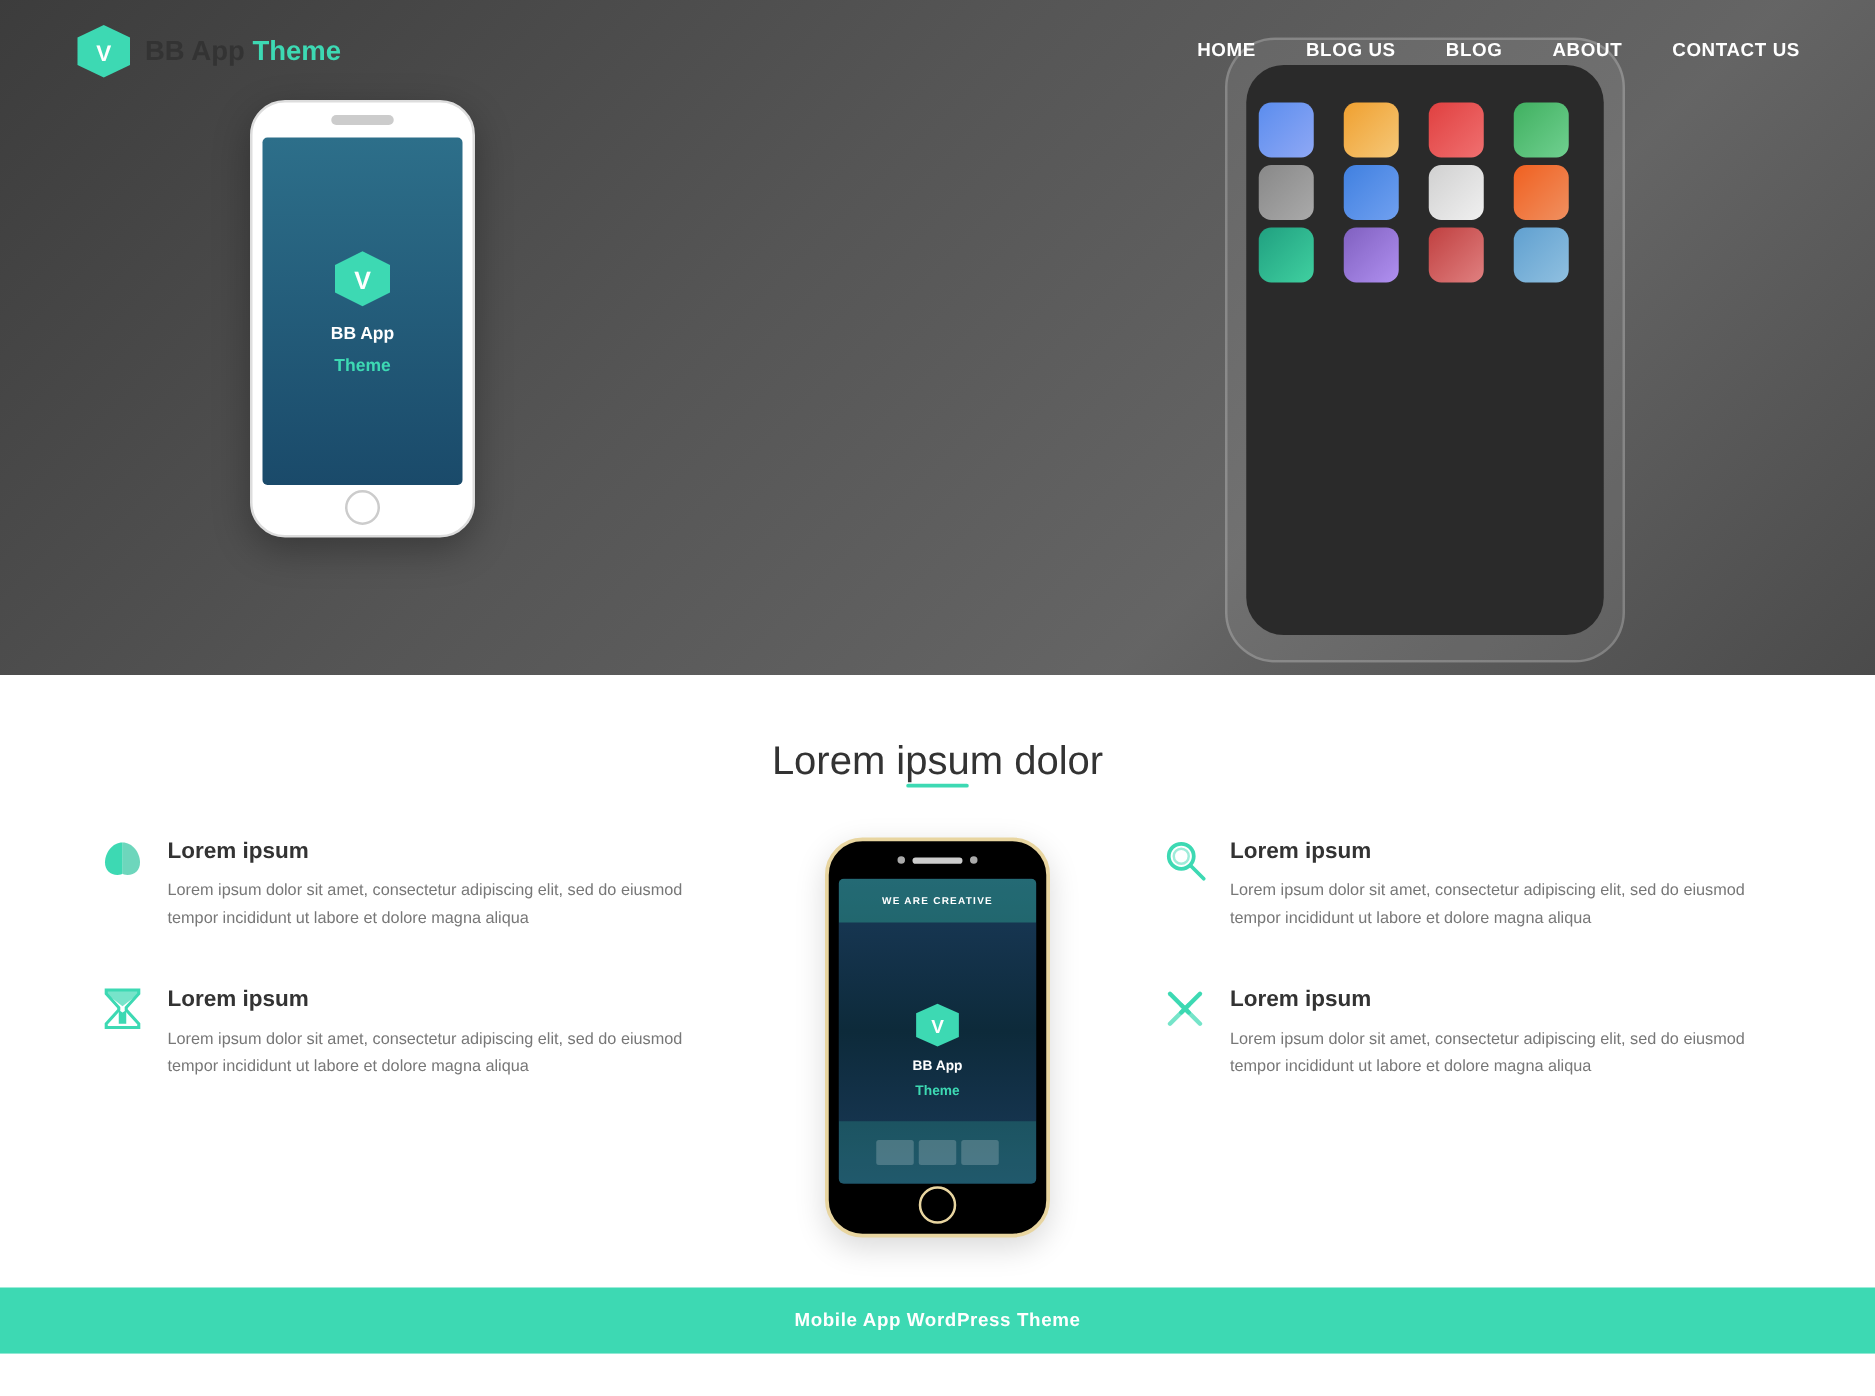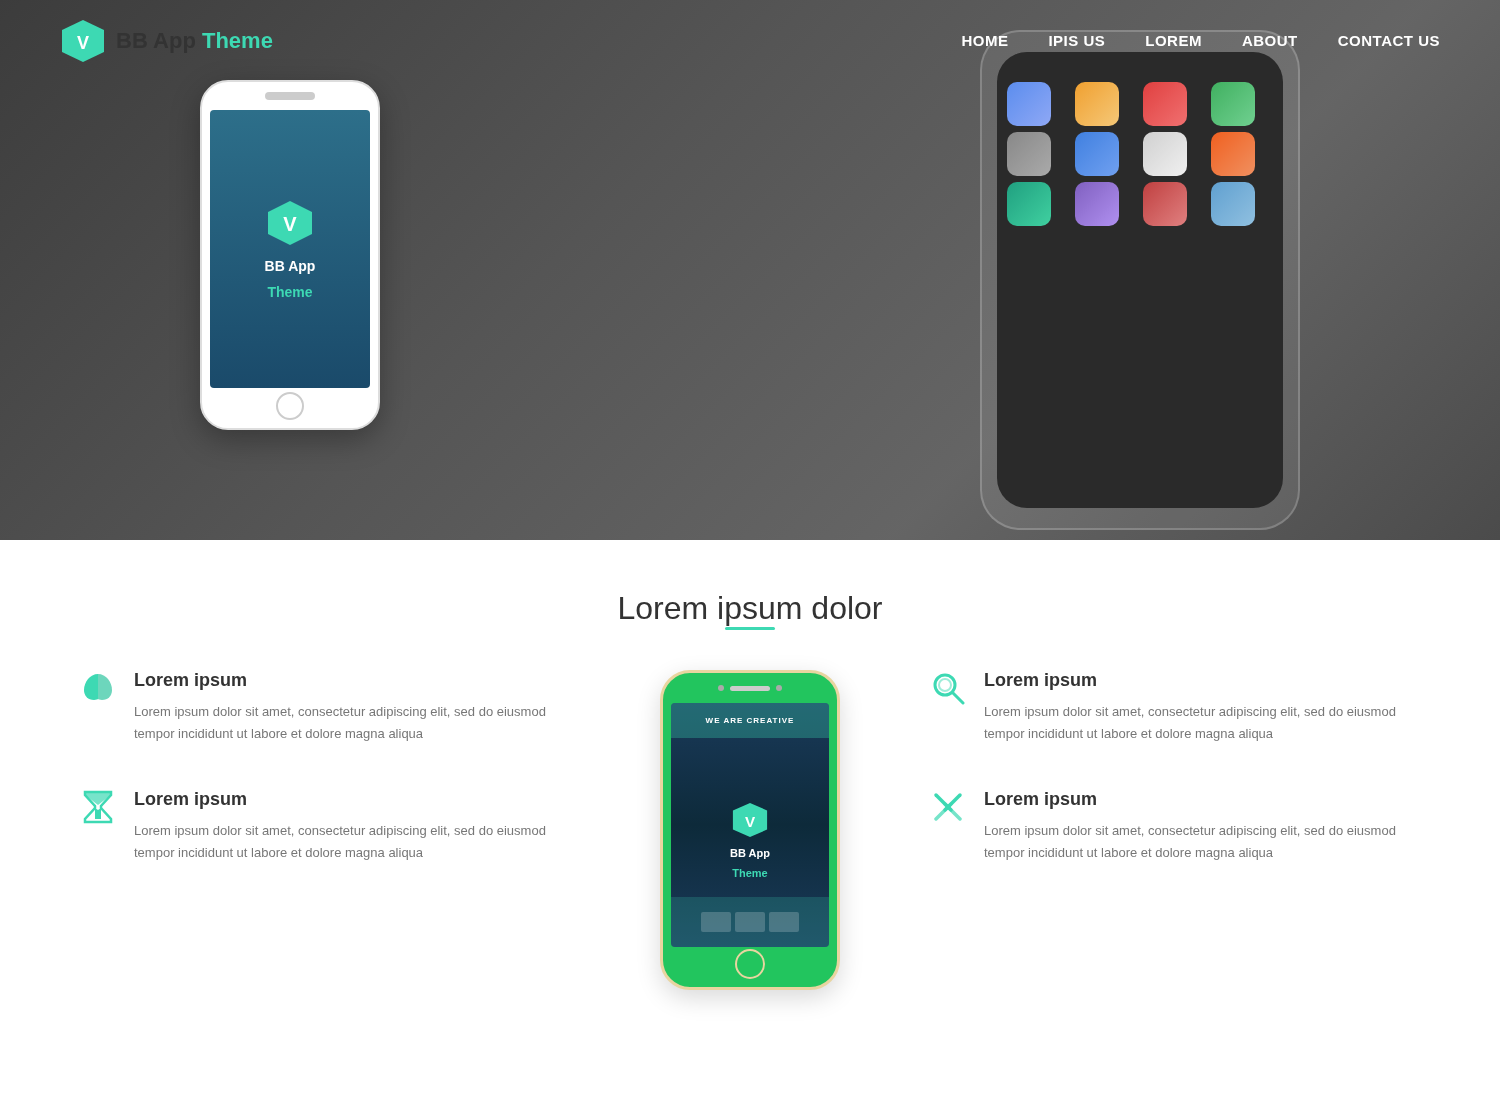--- a/index.html
+++ b/index.html
@@ -255,21 +255,21 @@
     }
 
     
     .center-phone {
       display: flex;
       justify-content: center;
     }
     .phone-mockup {
       width: 180px;
       height: 320px;
-      background: #22c55e;
+      background: #000000;
       border-radius: 30px;
       border: 3px solid #e8d5a0;
       position: relative;
       overflow: hidden;
       box-shadow: 0 8px 25px rgba(0,0,0,0.15);
     }
     .phone-mockup-camera {
       position: absolute;
       top: 12px; left: 50%;
       transform: translateX(-50%);
@@ -383,22 +383,22 @@
           </svg>
         </div>
         <span class="logo-text">
           <span class="bb">BB App</span>
           <span class="theme">Theme</span>
         </span>
       </div>
       <nav>
         <ul class="nav-links">
           <li><a href="#">HOME</a></li>
-          <li><a href="#">IPIS US</a></li>
-          <li><a href="#">LOREM</a></li>
+          <li><a href="#">BLOG US</a></li>
+          <li><a href="#">BLOG</a></li>
           <li><a href="#">ABOUT</a></li>
           <li><a href="#">CONTACT US</a></li>
         </ul>
       </nav>
     </header>
 
   </section>
 
   <section class="features-section">
     <h2 class="features-title">Lorem ipsum dolor</h2>
@@ -492,13 +492,16 @@
           </div>
           <div class="feature-text">
             <h3>Lorem ipsum</h3>
             <p>Lorem ipsum dolor sit amet, consectetur adipiscing elit, sed do eiusmod tempor incididunt ut labore et dolore magna aliqua</p>
           </div>
         </div>
       </div>
     </div>
   </section>
 
+  <footer class="footer">
+    <p class="footer-text">Mobile App WordPress Theme</p>
+  </footer>
 </div>
 
 </body></html>

